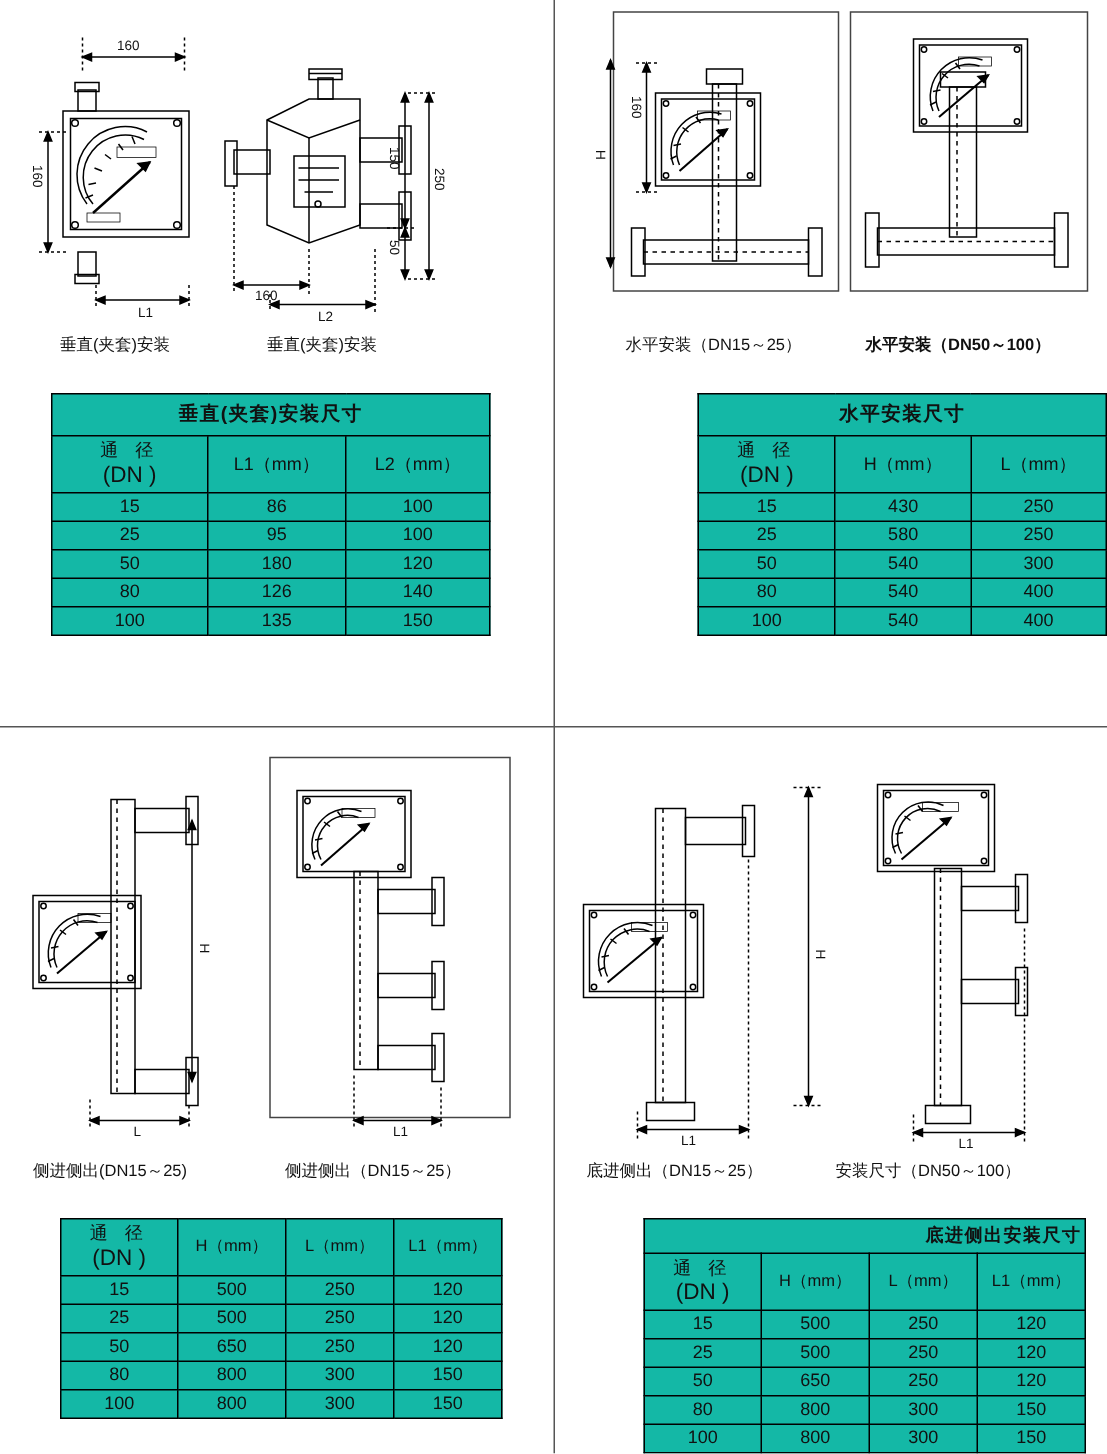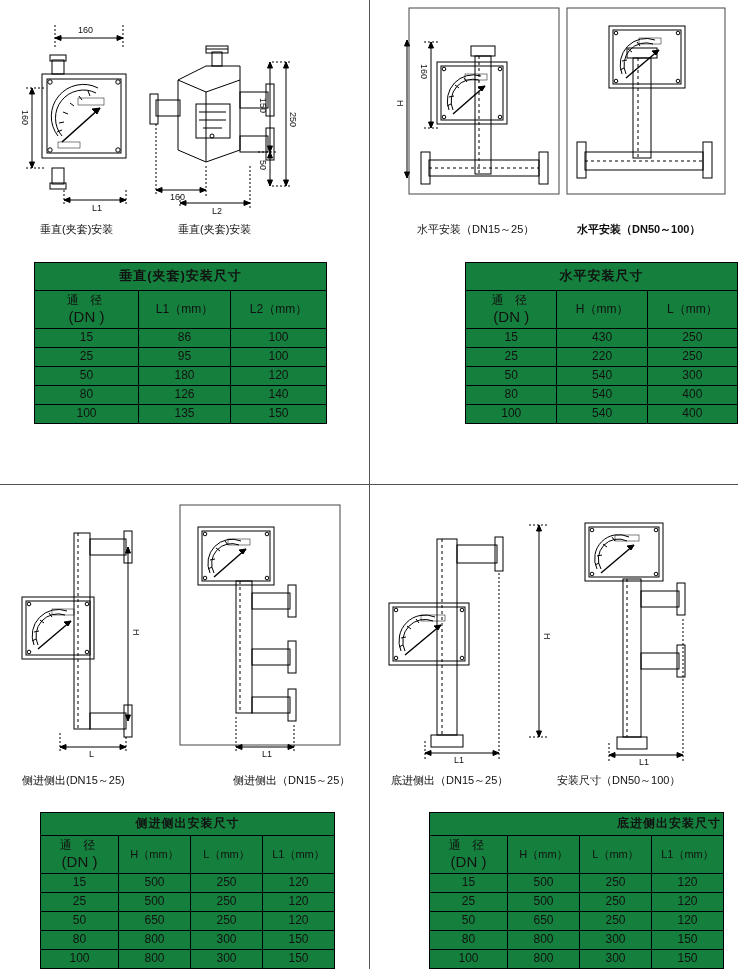--- a/index.html
+++ b/index.html
@@ -47,21 +47,21 @@
     font-size: 9px;
     color: #111;
     white-space: nowrap;
   }
   .vert { writing-mode: vertical-rl; text-orientation: mixed; }
 
   
   table.dim {
     border-collapse: collapse;
     font-size: 12px;
-    background: #15803d;
+    background: #14b8a6;
   }
   table.dim th, table.dim td {
     border: 1px solid #000;
     text-align: center;
     padding: 1px 2px;
     font-weight: normal;
     line-height: 1.15;
   }
   table.dim .title {
     font-size: 13px;
@@ -334,21 +334,21 @@
           <th class="hdr" style="width:92px;">H（mm）</th>
           <th class="hdr" style="width:92px;">L（mm）</th>
         </tr>
         <tr>
           <td class="val">15</td>
           <td class="val">430</td>
           <td class="val">250</td>
         </tr>
         <tr>
           <td class="val">25</td>
-          <td class="val">220</td>
+          <td class="val">580</td>
           <td class="val">250</td>
         </tr>
         <tr>
           <td class="val">50</td>
           <td class="val">540</td>
           <td class="val">300</td>
         </tr>
         <tr>
           <td class="val">80</td>
           <td class="val">540</td>
@@ -438,29 +438,26 @@
           <path d="M236 262 l6 -2.5 v5 z" fill="#000"></path>
           <path d="M294 262 l-6 -2.5 v5 z" fill="#000"></path>
         </g>
       </svg>
 
       <span class="dimtxt vert" style="left:131px; top:144px;">H</span>
       <span class="dimtxt" style="left:89px; top:264px;">L</span>
       <span class="dimtxt" style="left:262px; top:264px;">L1</span>
 
       <span class="cap" style="left:22px; top:288px;">侧进侧出(DN15～25)</span>
-      <span class="cap" style="left:190px; top:288px;margin-left:43px;">侧进侧出（DN15～25）</span>
+      <span class="cap" style="left:190px; top:288px;">侧进侧出（DN15～25）</span>
     </div>
 
     <div class="tbl-wrap" style="left:40px; top:327px;">
       <table class="dim">
         <tbody>
-            <tr>
-          <th class="title" colspan="4" style="padding:4px 2px; font-size:12px;">侧进侧出安装尺寸</th>
-        </tr>
         <tr>
           <th class="hdr dn2" style="width:78px;">
             <div class="l1">通  径</div>
             <div class="l2">(DN )</div>
           </th>
           <th class="hdr" style="width:72px; font-size:11px;">H（mm）</th>
           <th class="hdr" style="width:72px; font-size:11px;">L（mm）</th>
           <th class="hdr" style="width:72px; font-size:11px;">L1（mm）</th>
         </tr>
         <tr>

